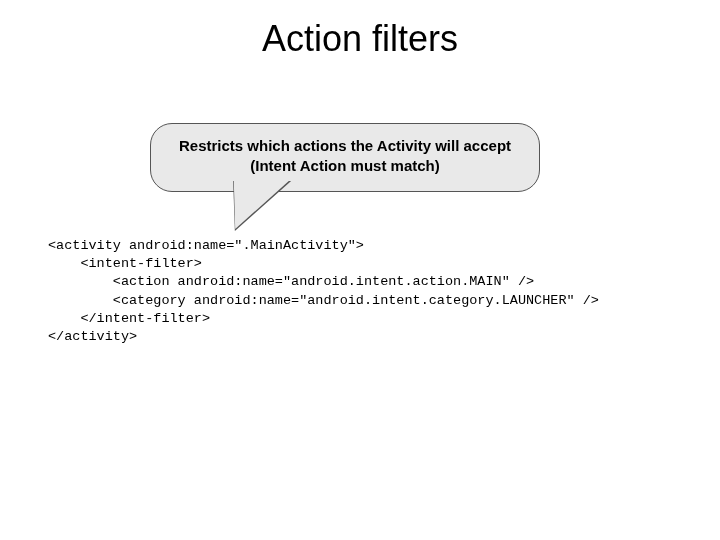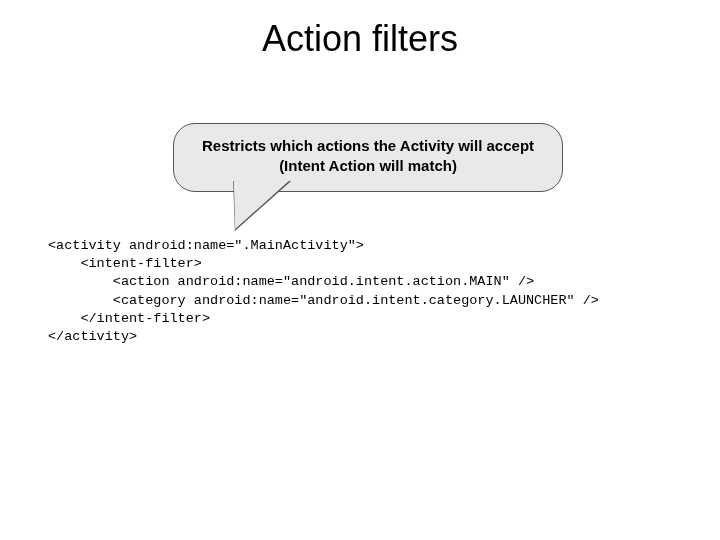--- a/index.html
+++ b/index.html
@@ -28,21 +28,20 @@
     background: #e9e9e9;
     border: 1px solid #555;
     border-radius: 22px;
     padding: 12px 28px 14px 28px;
     text-align: center;
     font-size: 15px;
     font-weight: bold;
     color: #000;
     line-height: 1.35;
     position: relative;
-    margin-left: 23px;
   }
   .callout-tail {
     position: absolute;
     left: 75px;
     top: 58px;
     width: 0;
     height: 0;
   }
   .callout-tail::before {
     content: "";
@@ -76,21 +75,21 @@
   }
 </style>
 </head>
 <body>
 
 <div class="title">Action filters</div>
 
 <div class="callout-wrap">
   <div class="callout">
     <div>Restricts which actions the Activity will accept</div>
-    <div>(Intent Action will match)</div>
+    <div>(Intent Action must match)</div>
   </div>
   <div class="callout-tail"></div>
 </div>
 
 <div class="code"><span>&lt;activity android:name=".MainActivity"&gt;</span>
 <span>    &lt;intent-filter&gt;</span>
 <span>        &lt;action android:name="android.intent.action.MAIN" /&gt;</span>
 <span>        &lt;category android:name="android.intent.category.LAUNCHER" /&gt;</span>
 <span>    &lt;/intent-filter&gt;</span>
 <span>&lt;/activity&gt;</span></div>

